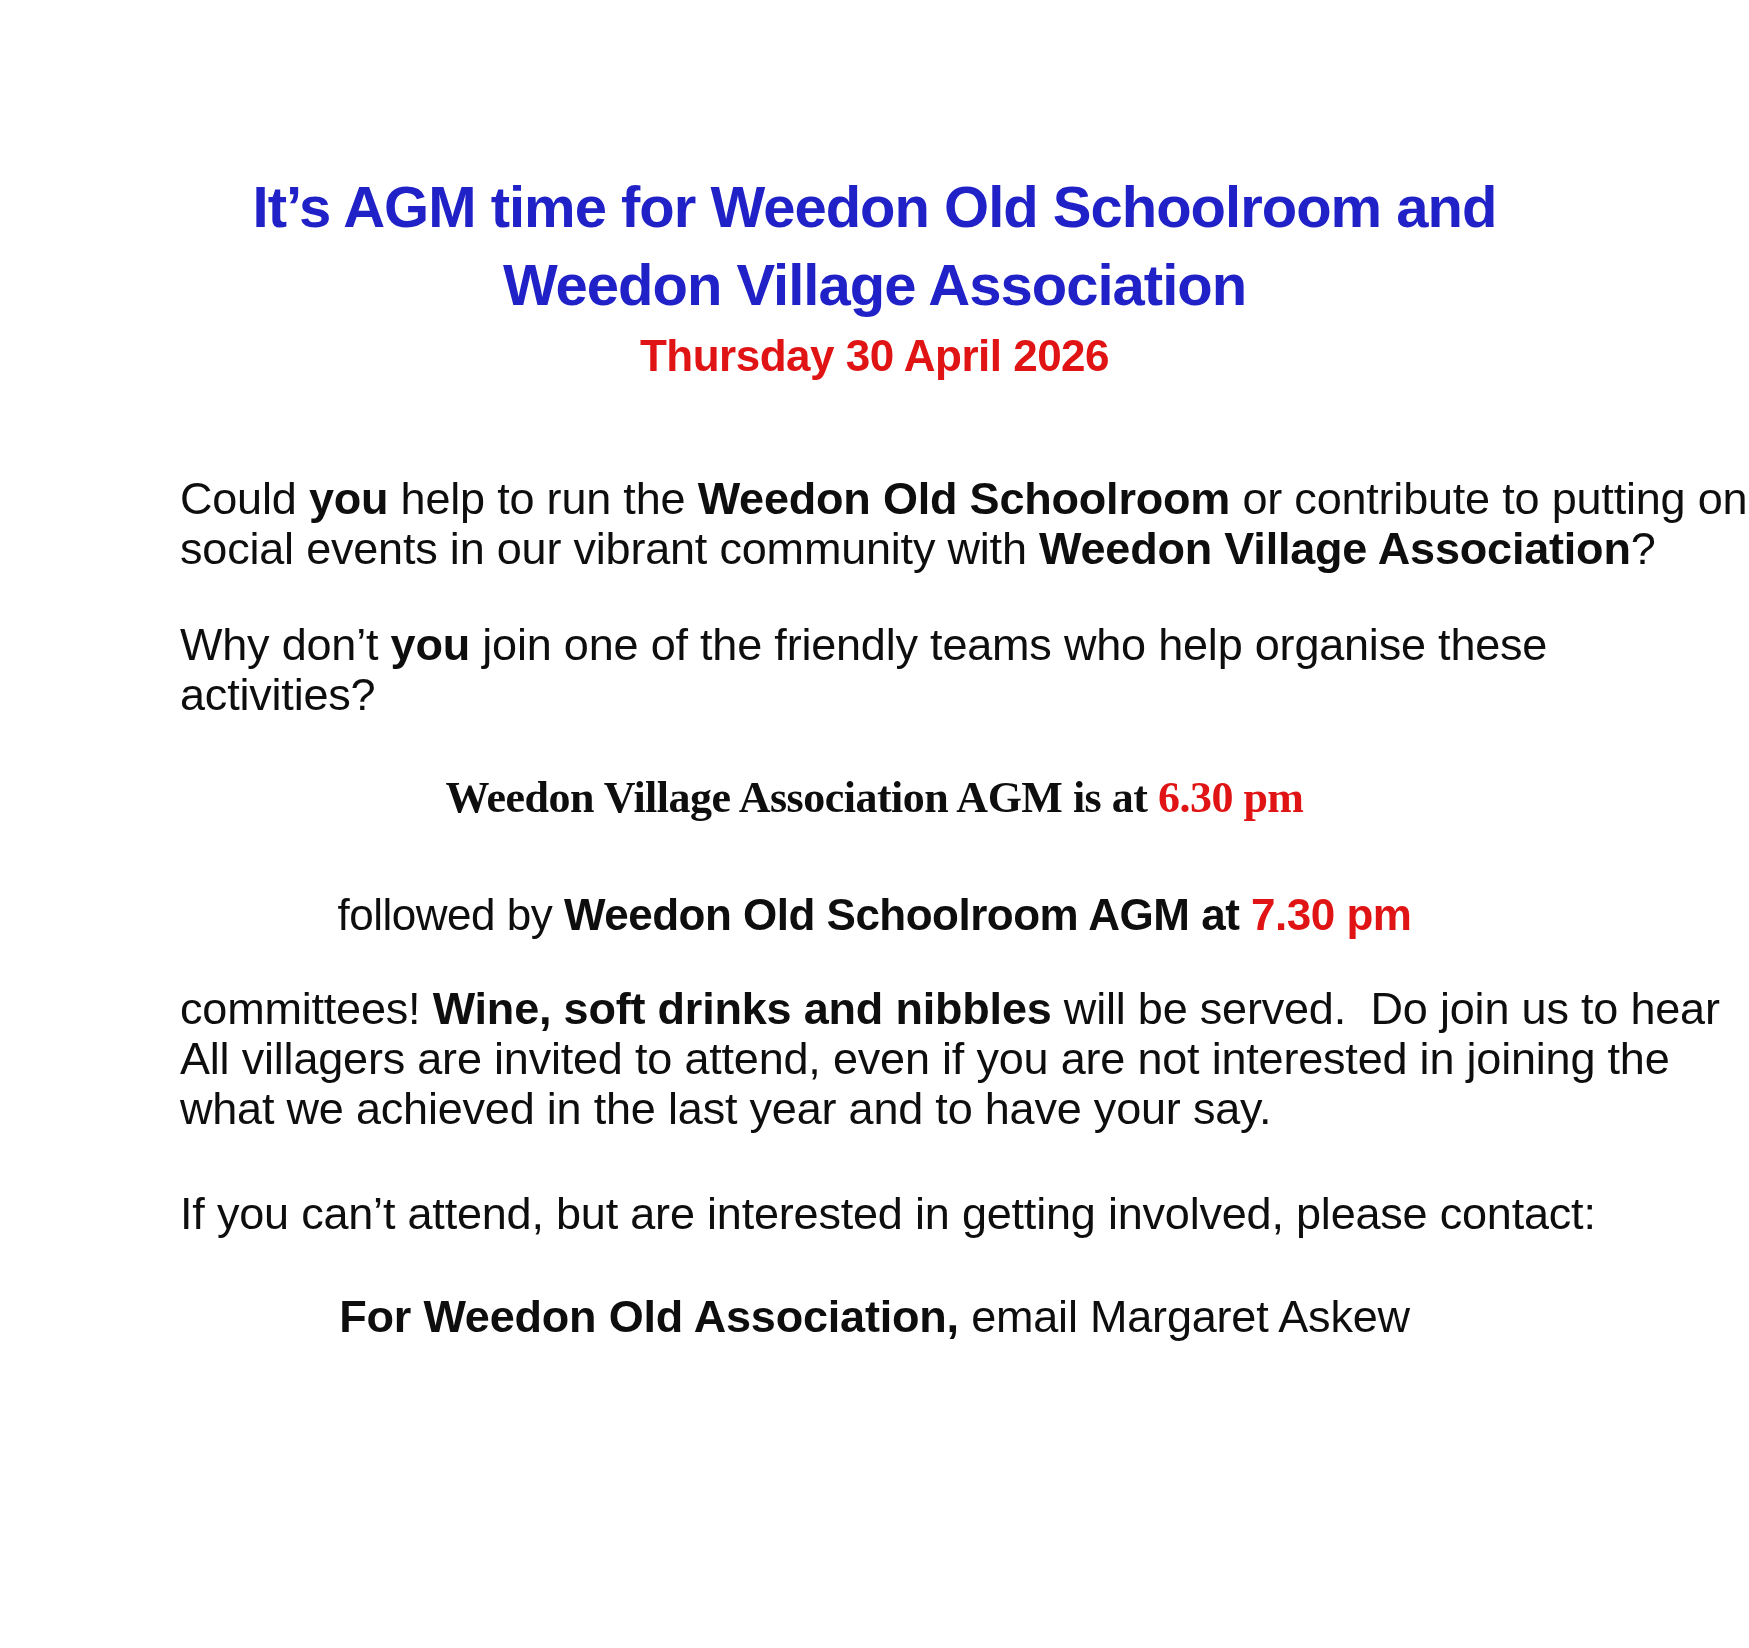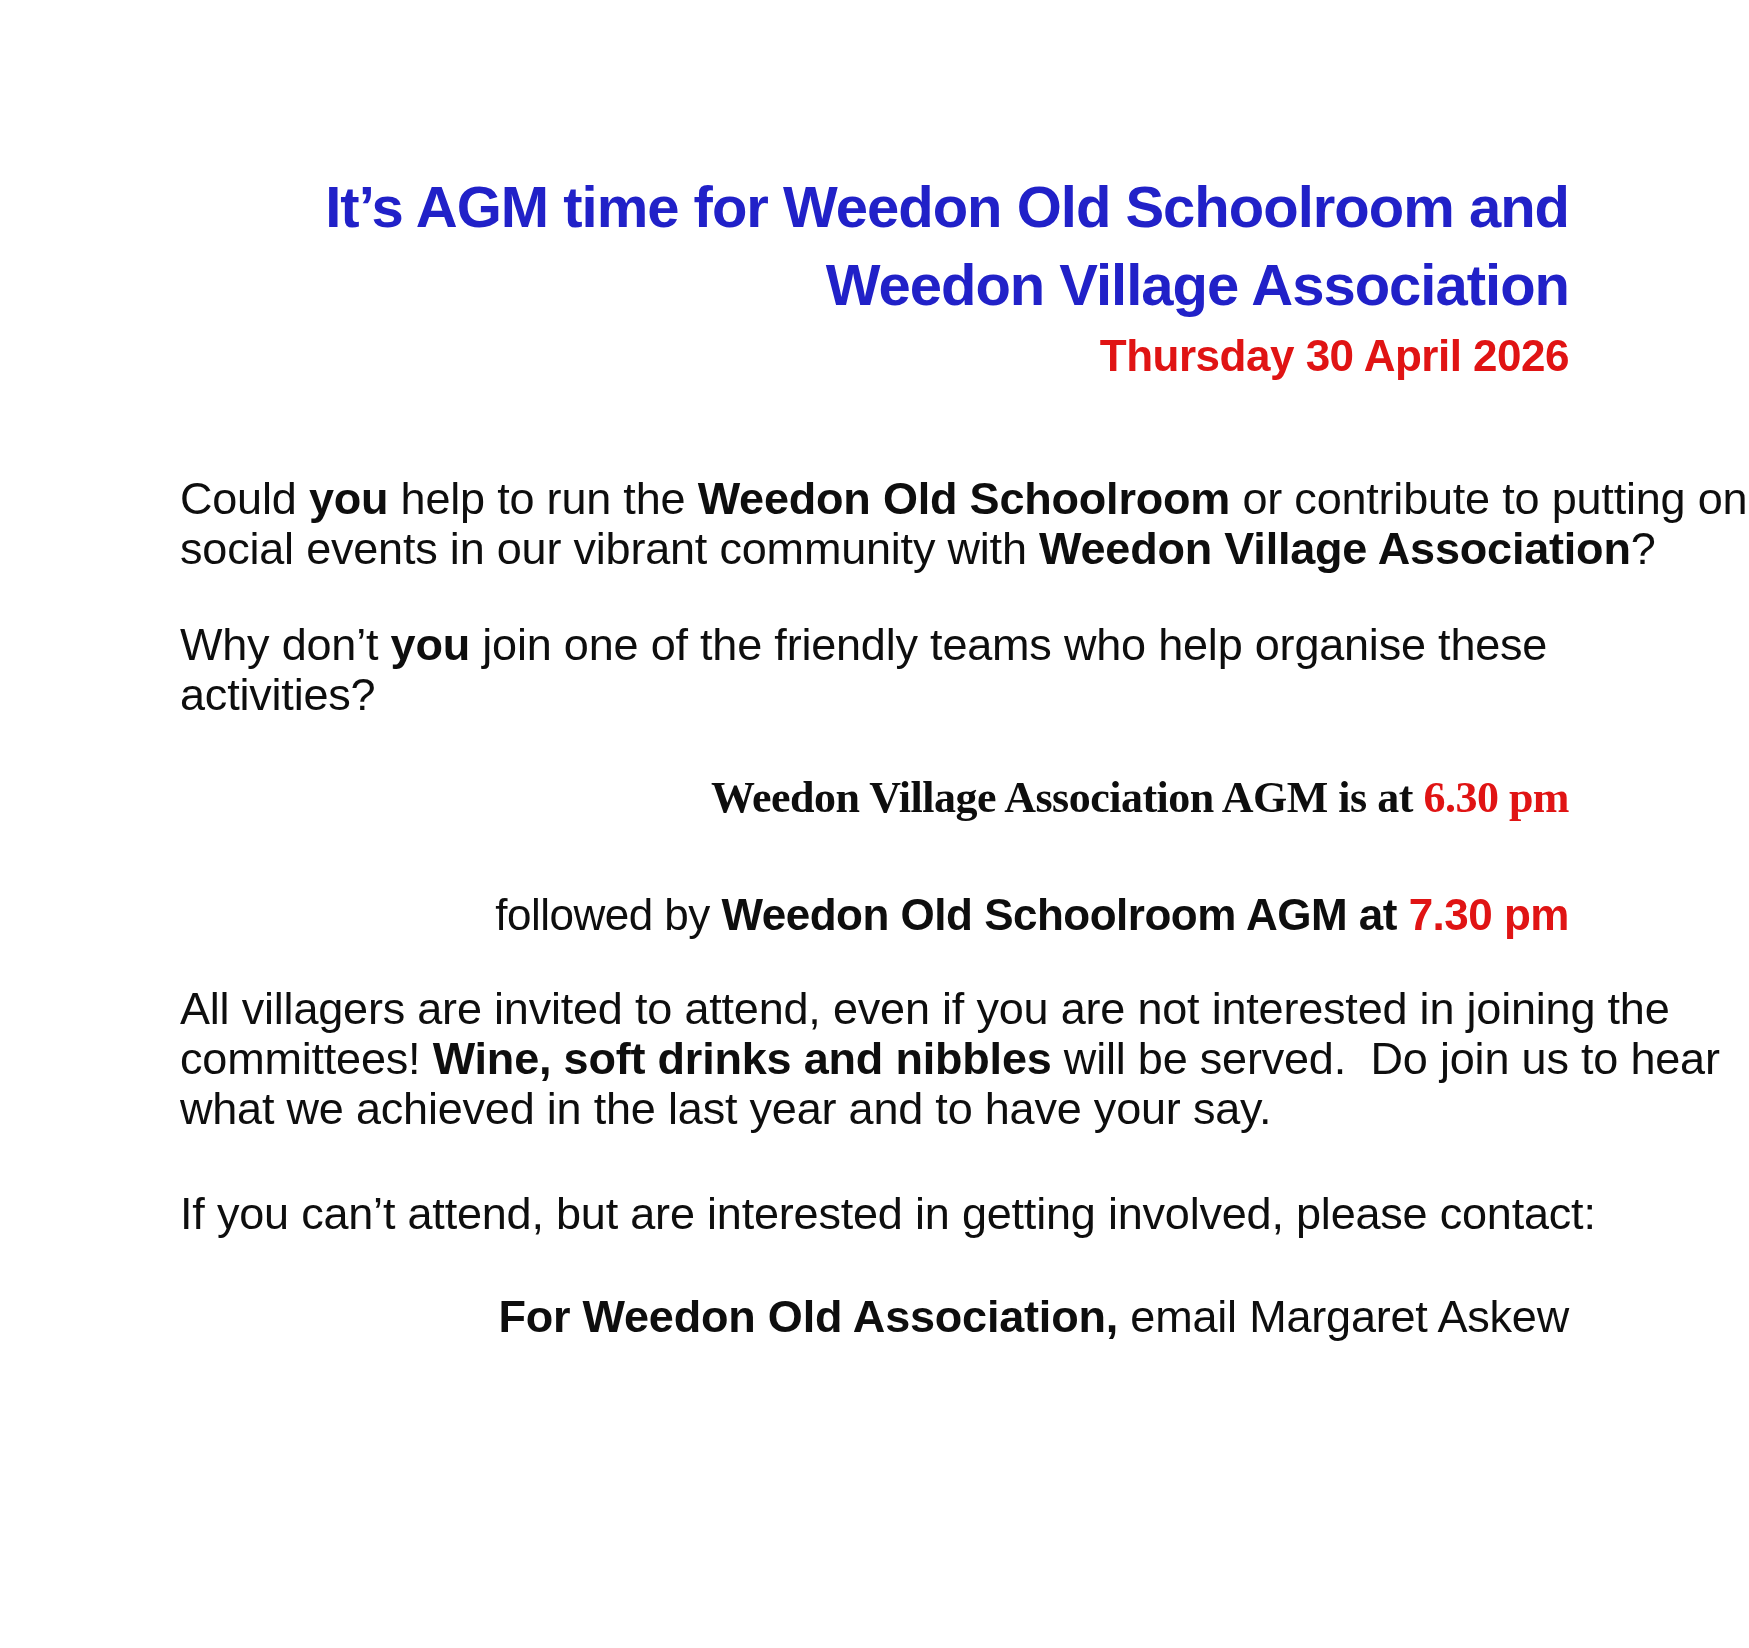--- a/index.html
+++ b/index.html
@@ -10,21 +10,21 @@
     font-family: "Liberation Sans", "DejaVu Sans", sans-serif;
     color: #0E0E0E;
     overflow: hidden;
   }
   .page {
     box-sizing: border-box;
     width: 100%;
     height: 100%;
     padding: 168px 180px 0 180px;
   }
-  .center { text-align: right; }
+  .center { text-align: center; }
   .line { white-space: pre; }
   .title {
     font-size: 58px;
     line-height: 78px;
     font-weight: 700;
     letter-spacing: -1px;
   }
   .agm-size {
     font-size: 44px;
     line-height: 60px;
@@ -77,22 +77,22 @@
 
   <div class="center agm-size block-wva">
     <div class="line"><span class="b">Weedon Village Association AGM is at </span><span class="b" style="color: rgb(224, 20, 20);">6.30 pm</span></div>
   </div>
 
   <div class="center agm-size block-wos">
     <div class="line"><span class="i">followed by </span><span class="b">Weedon Old Schoolroom AGM at </span><span class="b" style="color: rgb(224, 20, 20);">7.30 pm</span></div>
   </div>
 
   <div class="body-size block-invite">
+    <div class="line"><span>committees! </span><span class="b">Wine, soft drinks and nibbles</span><span> will be served.  Do join us to hear</span></div>
     <div class="line"><span>All villagers are invited to attend, even if you are not interested in joining the</span></div>
-    <div class="line"><span>committees! </span><span class="b">Wine, soft drinks and nibbles</span><span> will be served.  Do join us to hear</span></div>
     <div class="line"><span>what we achieved in the last year and to have your say.</span></div>
   </div>
 
   <div class="body-size block-cant">
     <div class="line"><span>If you can’t attend, but are interested in getting involved, please contact:</span></div>
   </div>
 
   <div class="center body-size block-c1">
     <div class="line"><span class="b">For Weedon Old Association,</span><span> email Margaret Askew</span></div>
   </div>

